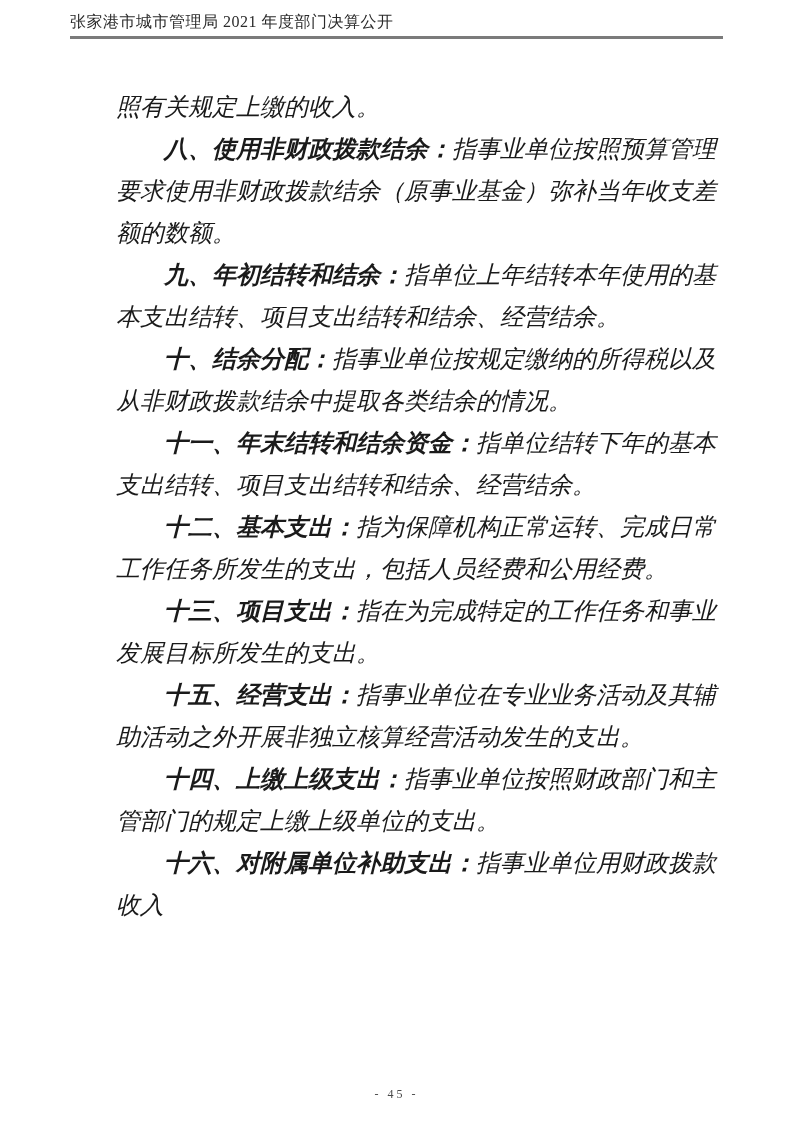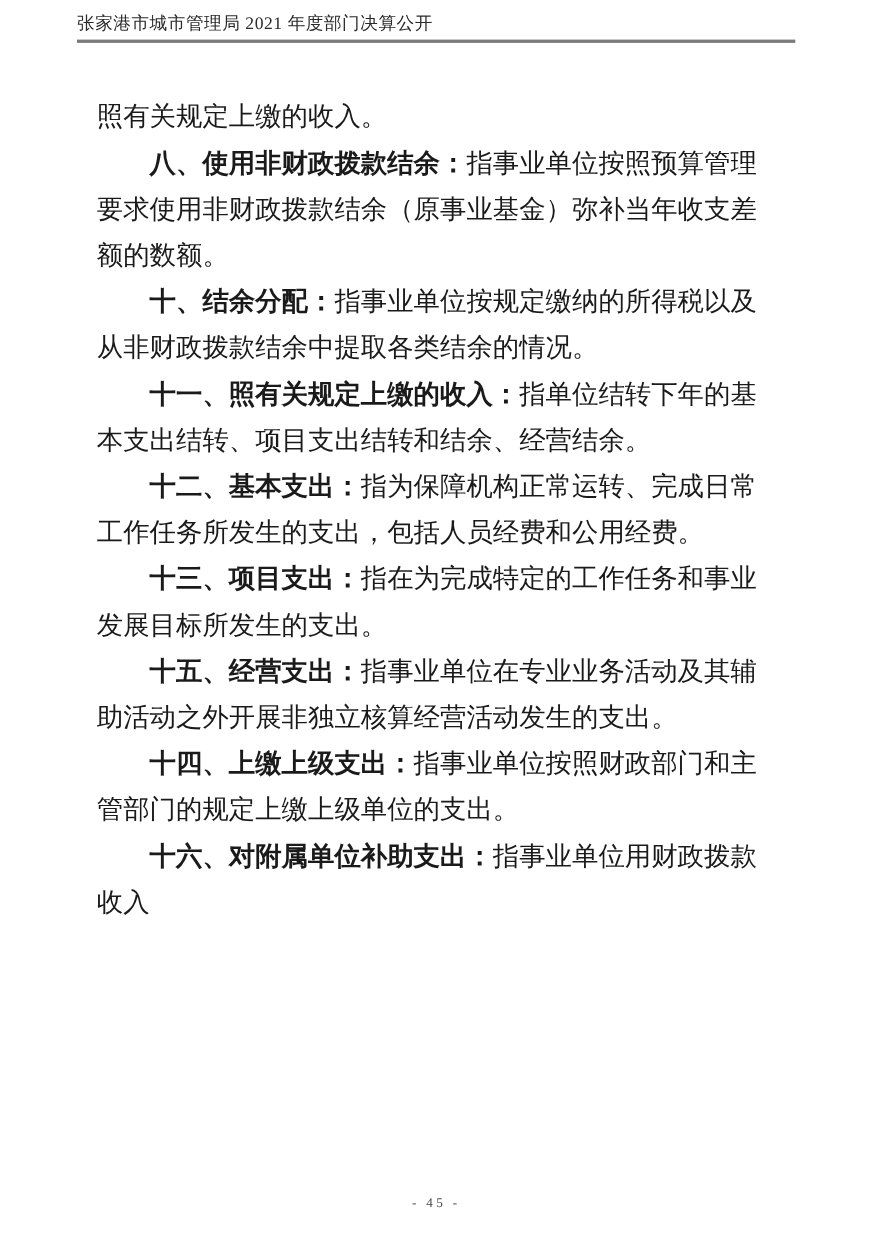--- a/index.html
+++ b/index.html
@@ -35,22 +35,23 @@
     font-family: "Liberation Serif", "DejaVu Serif", serif;
   }
   .header-rule {
     height: 3px;
     background: var(--rule);
     margin-top: 5px;
   }
   .doc-body {
     position: absolute;
     top: 86px;
-    left: 88px;
+    left: 116px;
     width: 600px;
+    font-style: italic;
   }
   .para {
     font-size: 24px;
     line-height: 42px;
     color: var(--text);
     text-align: justify;
     text-justify: inter-character;
     word-break: break-all;
   }
   .para.indent { text-indent: 2em; }
@@ -83,24 +84,25 @@
     <div class="header-title">张家港市城市管理局 2021 年度部门决算公开</div>
     <div class="header-rule"></div>
   </header>
 
   <main class="doc-body">
   <p class="para"><span class="para-label"></span><span class="para-text">照有关规定上缴的收入。</span></p>
 
 
   <p class="para indent"><span class="para-label">八、使用非财政拨款结余：</span><span class="para-text">指事业单位按照预算管理要求使用非财政拨款结余（原事业基金）弥补当年收支差额的数额。</span></p>
 
+  <p class="para indent"><span class="para-label">九、年初结转和结余：</span><span class="para-text">指单位上年结转本年使用的基本支出结转、项目支出结转和结余、经营结余。</span></p>
 
   <p class="para indent"><span class="para-label">十、结余分配：</span><span class="para-text">指事业单位按规定缴纳的所得税以及从非财政拨款结余中提取各类结余的情况。</span></p>
 
-  <p class="para indent"><span class="para-label">十一、照有关规定上缴的收入：</span><span class="para-text">指单位结转下年的基本支出结转、项目支出结转和结余、经营结余。</span></p>
+  <p class="para indent"><span class="para-label">十一、年末结转和结余资金：</span><span class="para-text">指单位结转下年的基本支出结转、项目支出结转和结余、经营结余。</span></p>
 
   <p class="para indent"><span class="para-label">十二、基本支出：</span><span class="para-text">指为保障机构正常运转、完成日常工作任务所发生的支出，包括人员经费和公用经费。</span></p>
 
   <p class="para indent"><span class="para-label">十三、项目支出：</span><span class="para-text">指在为完成特定的工作任务和事业发展目标所发生的支出。</span></p>
 
   <p class="para indent"><span class="para-label">十五、经营支出：</span><span class="para-text">指事业单位在专业业务活动及其辅助活动之外开展非独立核算经营活动发生的支出。</span></p>
 
   <p class="para indent"><span class="para-label">十四、上缴上级支出：</span><span class="para-text">指事业单位按照财政部门和主管部门的规定上缴上级单位的支出。</span></p>
 
   <p class="para indent"><span class="para-label">十六、对附属单位补助支出：</span><span class="para-text">指事业单位用财政拨款收入</span></p>

